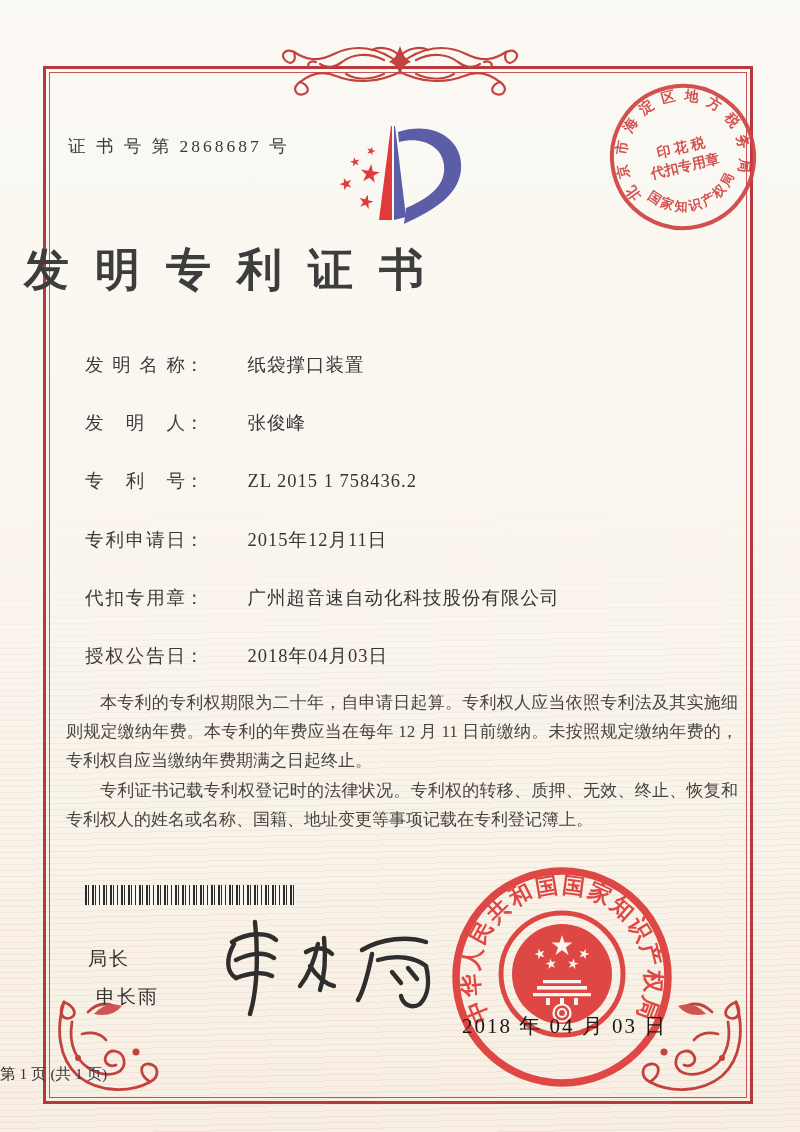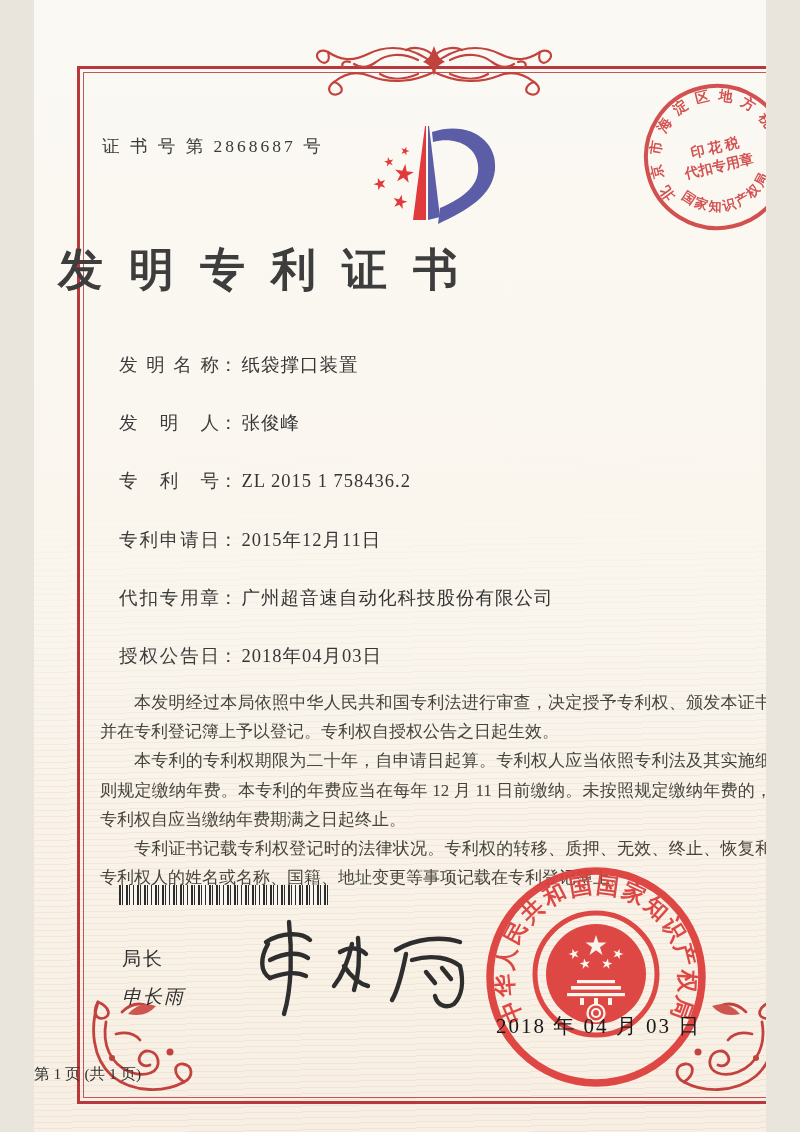--- a/index.html
+++ b/index.html
@@ -1,44 +1,44 @@
 <!DOCTYPE html>
 <html><head>
 <meta charset="utf-8">
 <style>
   html,body{margin:0;padding:0;background:#e9e5dc;}
-  .page{position:relative;width:732px;height:1132px;margin:0 auto;overflow:hidden;
+  .page{position:relative;width:800px;height:1132px;margin:0 auto;overflow:hidden;
         background:linear-gradient(180deg,#fbf9f4 0%,#faf6ee 50%,#f7efe3 100%);
         font-family:"Liberation Serif","DejaVu Serif",serif;color:#3c3c3c;}
   .page::before{content:"";position:absolute;inset:0;pointer-events:none;
         background:repeating-linear-gradient(179deg,rgba(214,122,110,0.10) 0 1px,transparent 1px 6px);
         -webkit-mask-image:linear-gradient(180deg,transparent 0%,transparent 40%,#000 70%);
         mask-image:linear-gradient(180deg,transparent 0%,transparent 40%,#000 70%);}
   .frame{position:absolute;left:43px;top:66px;width:704px;height:1032px;
         border:3px solid #b8393d;}
   .frame::after{content:"";position:absolute;inset:3px;border:1px solid #c4555a;}
   .cert-no{position:absolute;left:68px;top:134px;font-size:17.5px;letter-spacing:3px;color:#3a3a3a;}
   .logo{position:absolute;left:322px;top:118px;width:170px;height:118px;}
   .tax-stamp{position:absolute;left:606px;top:80px;width:154px;height:154px;transform:rotate(-13deg);opacity:.92;}
   .title{position:absolute;left:16px;top:240px;width:100%;text-align:left;
         font-size:45px;font-weight:bold;color:#3d3d3d;letter-spacing:26px;padding-left:8px;box-sizing:border-box;}
   .fields{position:absolute;left:85px;top:352px;width:640px;}
   .field-row{position:absolute;left:0;height:28px;font-size:18.5px;white-space:nowrap;}
   .field-label{display:inline-block;width:100px;text-align:justify;text-align-last:justify;color:#3c3c3c;}
   .field-colon{display:inline-block;margin-right:4px;}
-  .field-value{letter-spacing:1px;color:#353535;}
+  .field-value{letter-spacing:1px;color:#353535;margin-left:40px;}
   .body-text{position:absolute;left:66px;top:688px;width:672px;font-size:17px;
         line-height:1.72;color:#45443e;text-align:justify;}
   .body-text p{margin:0;text-indent:2em;}
   .barcode{position:absolute;left:85px;top:885px;width:210px;height:20px;
         background:repeating-linear-gradient(90deg,#2c2c2c 0 2px,#f9f6ef 2px 3px,#2c2c2c 3px 4px,#f9f6ef 4px 7px,#2c2c2c 7px 9px,#f9f6ef 9px 10px,#2c2c2c 10px 11px,#f9f6ef 11px 14px,#2c2c2c 14px 15px,#f9f6ef 15px 18px);}
   .signer-title{position:absolute;left:88px;top:946px;font-size:19px;color:#2f2f2f;letter-spacing:2px;
         font-family:"Liberation Sans","DejaVu Sans",sans-serif;text-align:right;}
-  .signer-name{position:absolute;left:88px;top:984px;font-size:19px;color:#2f2f2f;letter-spacing:2px;
-        font-family:"Liberation Sans","DejaVu Sans",sans-serif;font-style:italic;}
+  .signer-name{position:absolute;left:96px;top:984px;font-size:19px;color:#2f2f2f;letter-spacing:2px;
+        font-family:"Liberation Sans","DejaVu Sans",sans-serif;}
   .signature{position:absolute;left:200px;top:908px;width:250px;height:110px;}
   .office-seal{position:absolute;left:447px;top:862px;width:230px;height:230px;opacity:.95;}
   .seal-date{position:absolute;left:462px;top:1012px;font-size:21px;color:#191919;letter-spacing:2px;white-space:nowrap;}
   .footer{position:absolute;left:0;top:1064px;width:710px;font-size:15.5px;color:#333;}
   .orn-top{position:absolute;left:272px;top:34px;width:256px;height:64px;}
   .orn-corner{position:absolute;width:112px;height:112px;}
   .orn-bl{left:48px;top:988px;}
   .orn-br{left:640px;top:988px;transform:scaleX(-1);}
 </style>
 </head>
@@ -141,21 +141,20 @@
     </div>
     <div class="field-row" style="top:233px">
       <span class="field-label">代扣专用章</span><span class="field-colon">：</span><span class="field-value">广州超音速自动化科技股份有限公司</span>
     </div>
     <div class="field-row" style="top:291px">
       <span class="field-label">授权公告日</span><span class="field-colon">：</span><span class="field-value">2018年04月03日</span>
     </div>
   </div>
 
   <div class="body-text">
-    <p>本发明经过本局依照中华人民共和国专利法进行审查，决定授予专利权、颁发本证书并在专利登记簿上予以登记。专利权自授权公告之日起生效。</p>
     <p>本专利的专利权期限为二十年，自申请日起算。专利权人应当依照专利法及其实施细则规定缴纳年费。本专利的年费应当在每年 12 月 11 日前缴纳。未按照规定缴纳年费的，专利权自应当缴纳年费期满之日起终止。</p>
     <p>专利证书记载专利权登记时的法律状况。专利权的转移、质押、无效、终止、恢复和专利权人的姓名或名称、国籍、地址变更等事项记载在专利登记簿上。</p>
   </div>
 
   <div class="barcode"></div>
 
   <div class="signer-title">局长</div>
   <div class="signer-name">申长雨</div>
 
   <svg class="signature" viewBox="0 0 250 110">

